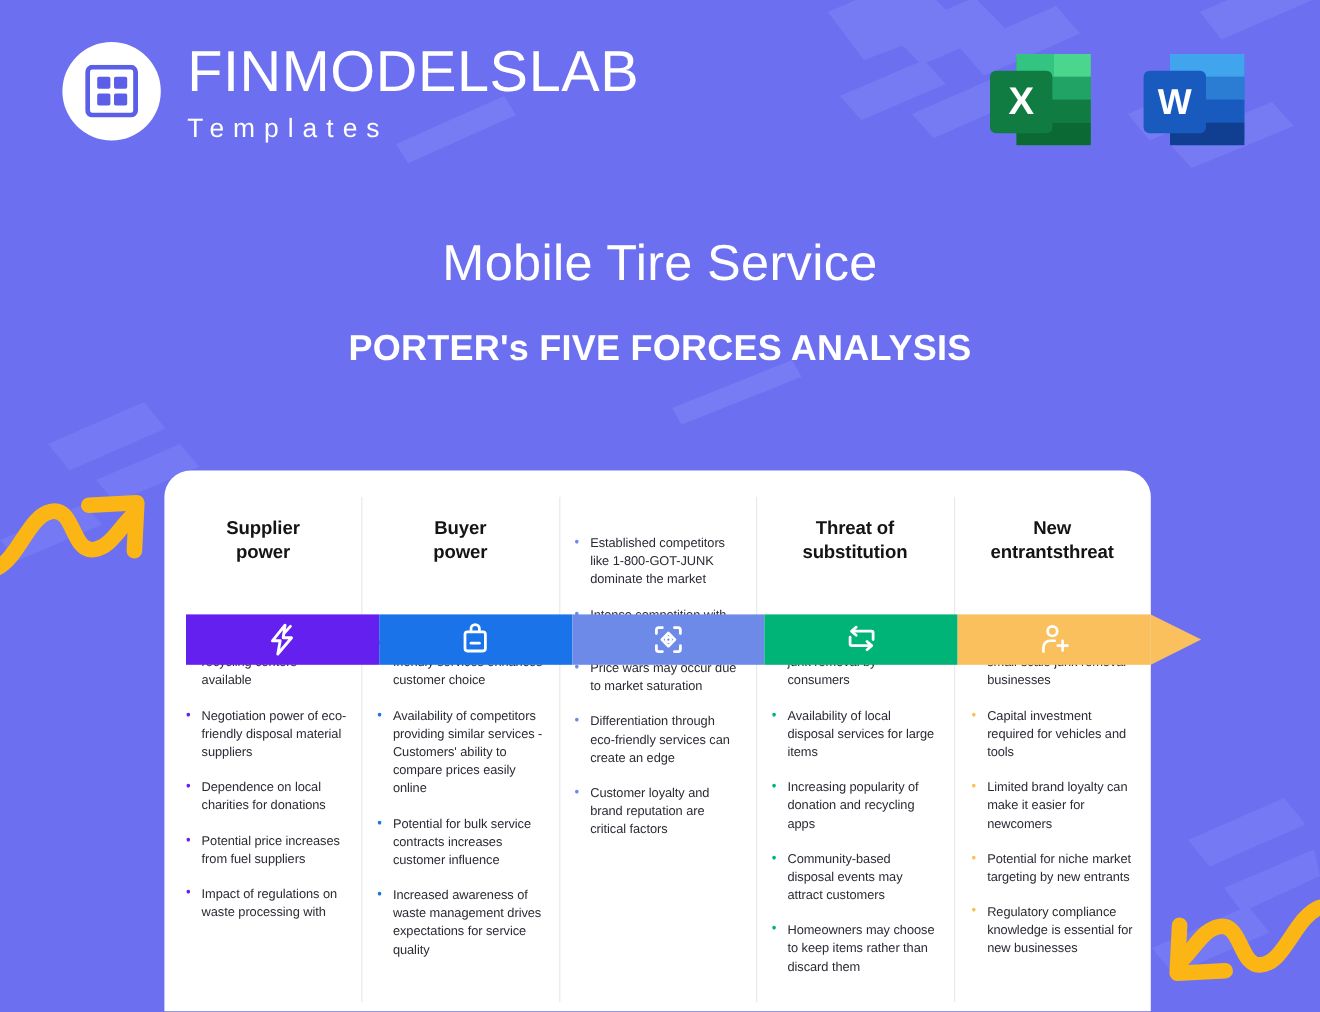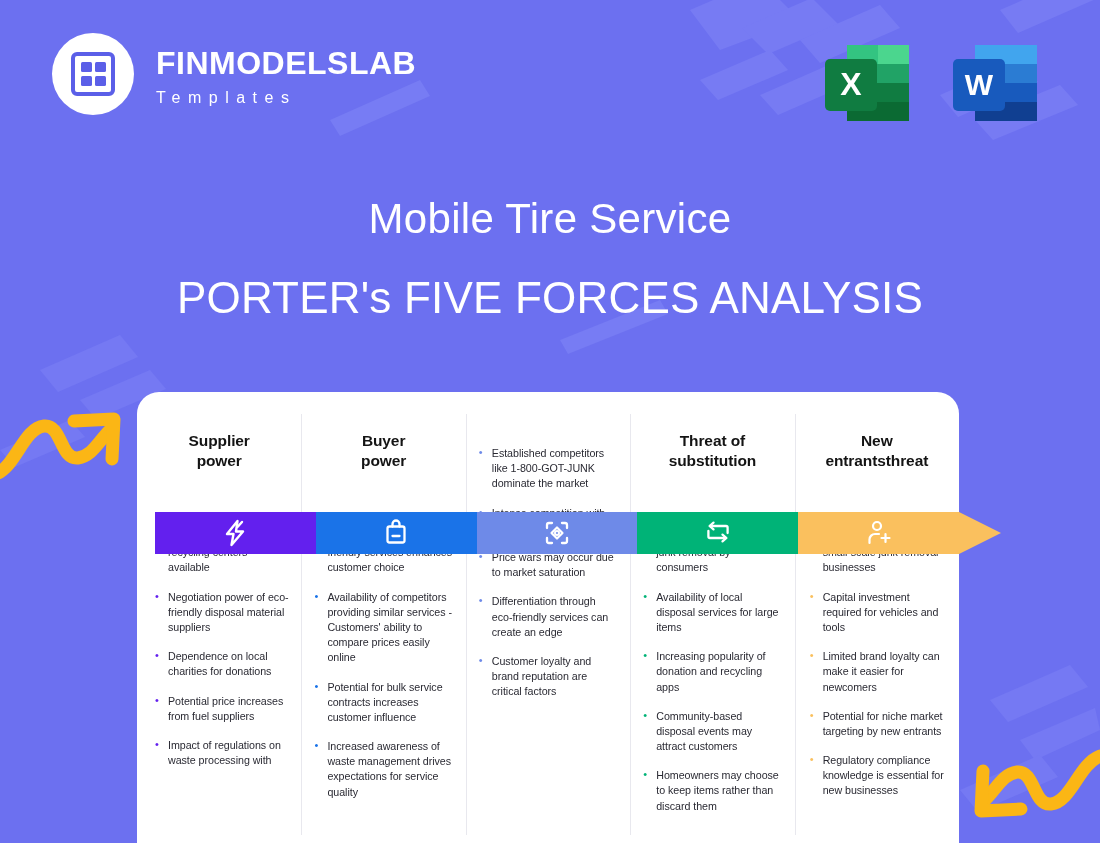--- a/index.html
+++ b/index.html
@@ -21,41 +21,41 @@
     padding:33px 55px 0 52px;
   }
   .brand { display:flex; align-items:center; gap:22px; }
   .brand-mark {
     width:82px; height:82px; border-radius:50%;
     background:#ffffff; display:flex; align-items:center; justify-content:center;
     flex:none;
   }
   .brand-text { padding-top:4px; }
   .brand-name {
-    font-size:32px; font-weight:700; letter-spacing:0.5px; color:#ffffff;
+    font-size:48px; font-weight:400; letter-spacing:0.5px; color:#ffffff;
     line-height:1; white-space:nowrap;
   }
   .brand-sub {
-    font-size:16px; font-weight:300; letter-spacing:7.5px; color:#ffffff;
+    font-size:22px; font-weight:300; letter-spacing:7.5px; color:#ffffff;
     line-height:1; margin-top:11px;
   }
 
   .office-icons { display:flex; gap:28px; padding-top:4px; }
   .office-icon { width:100px; height:92px; position:relative; flex:none; }
 
   
   .titles {
     position:absolute; top:196px; left:0; right:0; z-index:3;
     text-align:center; color:#ffffff;
   }
   .title-main {
     font-size:42px; font-weight:400; letter-spacing:0.3px; line-height:1.1;
   }
   .title-sub {
-    font-size:44px; font-weight:400; letter-spacing:0.2px; line-height:1.1;
+    font-size:30px; font-weight:700; letter-spacing:0.2px; line-height:1.1;
     margin-top:32px;
   }
 
   
   .arrow-left  { position:absolute; left:-6px;  top:408px; z-index:4; }
   .arrow-right { position:absolute; right:-2px; top:742px; z-index:4; }
 
   
   .card {
     position:absolute; left:137px; top:392px; width:822px; height:451px;

